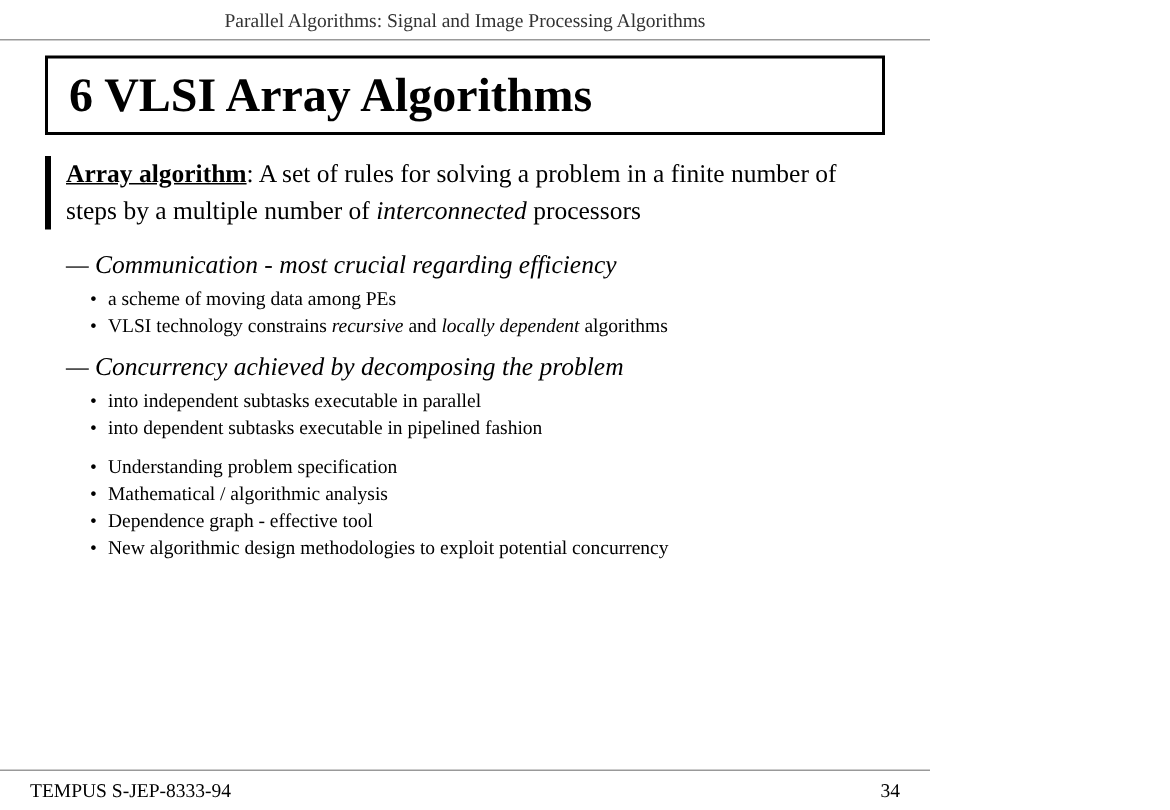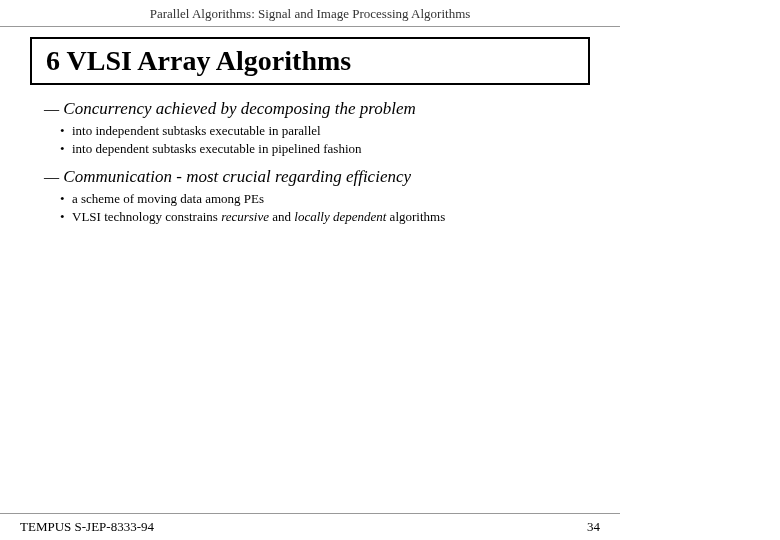--- a/index.html
+++ b/index.html
@@ -42,21 +42,21 @@
     }
 
     .title-box {
       border: 2px solid #000;
       padding: 6px 14px;
       margin-bottom: 14px;
       display: inline-block;
     }
 
     .title-box h1 {
-      font-size: 28px;
+      font-size: 32px;
       font-weight: bold;
       font-family: 'Times New Roman', Times, serif;
     }
 
     .definition-block {
       border-left: 4px solid #000;
       padding-left: 10px;
       margin-bottom: 14px;
     }
 
@@ -123,37 +123,48 @@
   <div class="header">
     <span>Parallel Algorithms:  Signal and Image Processing Algorithms</span>
   </div>
 
   <div class="content">
 
     <div class="title-box">
       <h1>6 VLSI  Array  Algorithms</h1>
     </div>
 
+    <div class="definition-block">
+      <p class="definition-text">
+        <u>Array algorithm</u><span>: A set of rules for solving a problem in a finite number of steps by a multiple number of </span><em>interconnected</em><span> processors</span>
+      </p>
+    </div>
 
     <div id="sections-container">
     <div class="section">
+          <p class="section-title"><em>— Communication</em> - most crucial regarding efficiency</p>
+          <ul class="bullet-list">
+            <li>a scheme of moving data among  PEs</li>
+            <li>VLSI  technology constrains <em>recursive</em> and <em>locally dependent</em>  algorithms</li>
+          </ul>
+        </div>
+        <div class="section">
           <p class="section-title"><em>— Concurrency</em> achieved by decomposing the problem</p>
           <ul class="bullet-list">
             <li>into independent subtasks executable in parallel</li>
             <li>into dependent subtasks executable in pipelined fashion</li>
           </ul>
         </div>
         <div class="section">
-          <p class="section-title"><em>— Communication</em> - most crucial regarding efficiency</p>
           <ul class="bullet-list">
-            <li>a scheme of moving data among  PEs</li>
-            <li>VLSI  technology constrains <em>recursive</em> and <em>locally dependent</em>  algorithms</li>
+            <li>Understanding problem specification</li>
+            <li>Mathematical / algorithmic analysis</li>
+            <li>Dependence graph - effective tool</li>
+            <li>New algorithmic design methodologies to exploit potential concurrency</li>
           </ul>
-        </div>
-        <div class="section">
         </div>
       </div>
 
   </div>
 
   <div class="footer">
     <span>TEMPUS S-JEP-8333-94</span>
     <span>34</span>
   </div>
 

